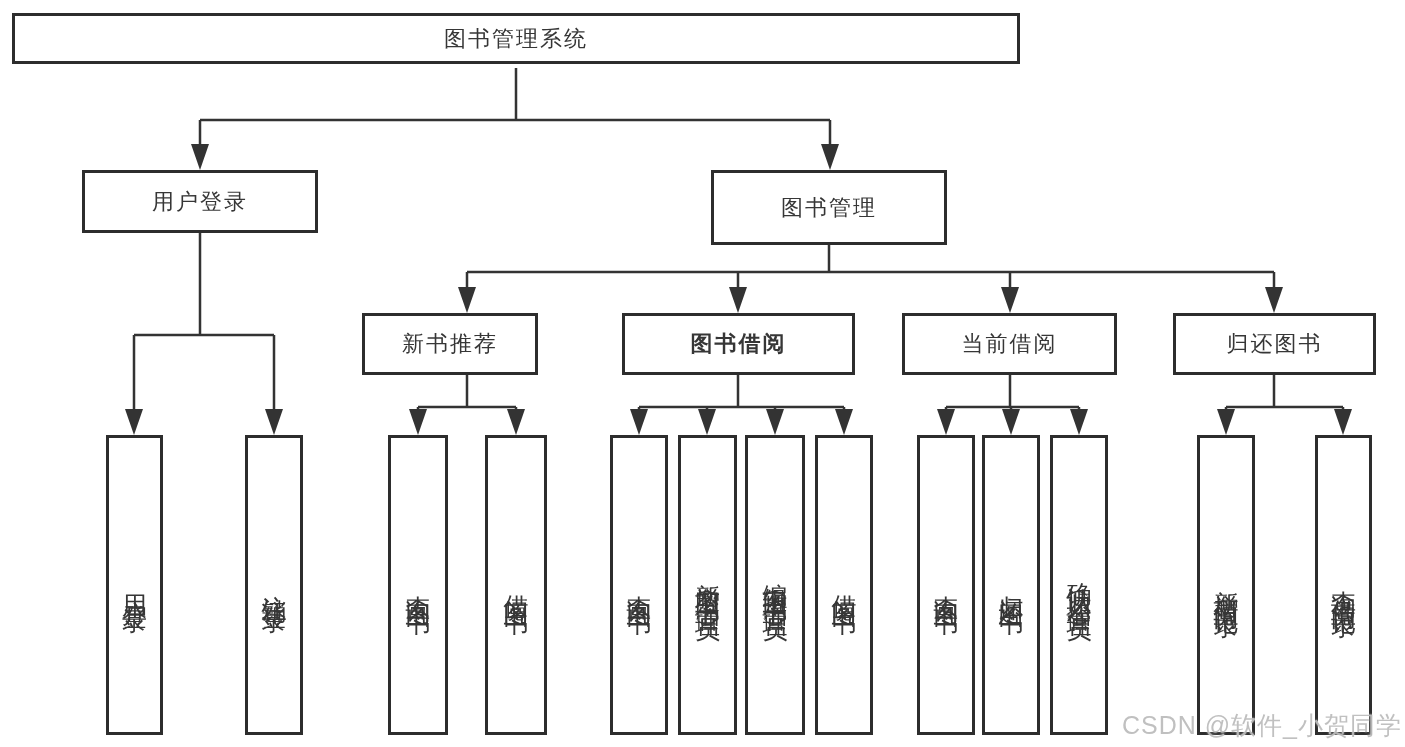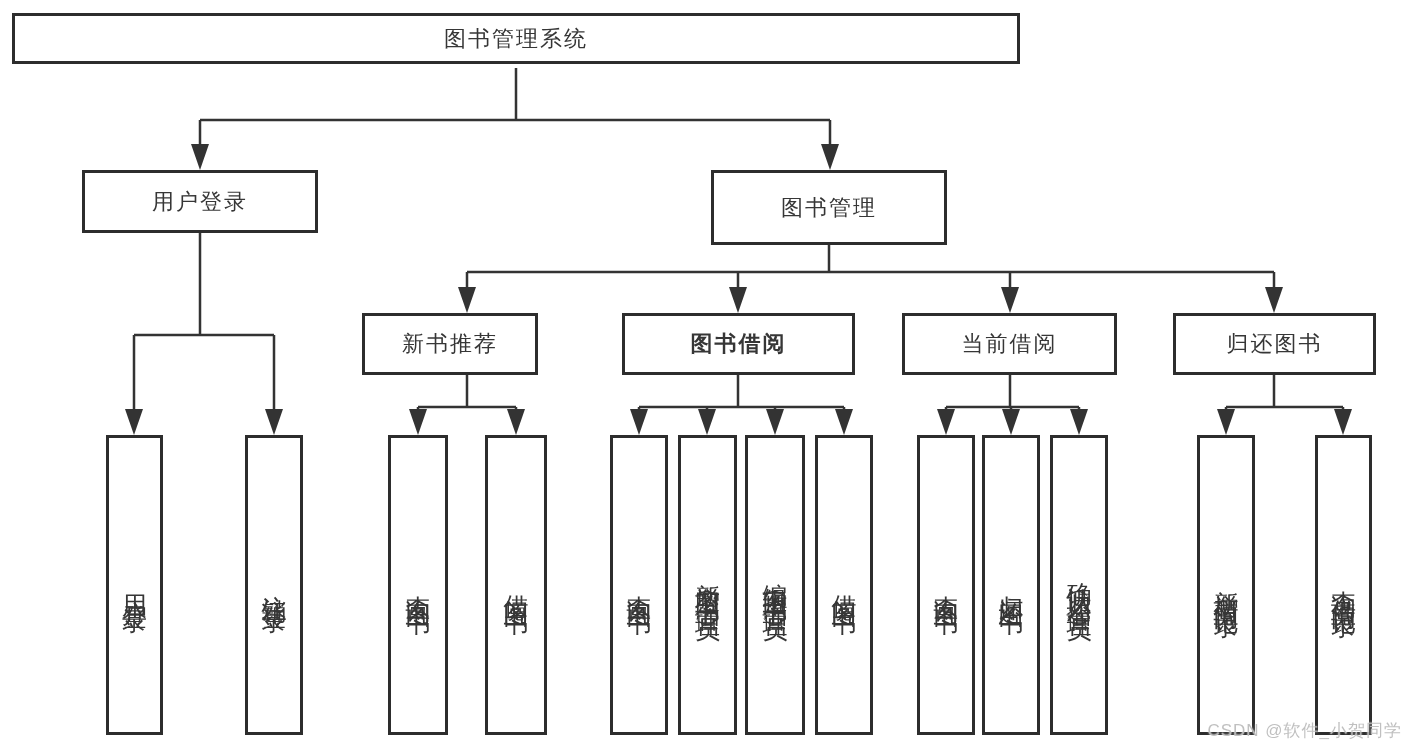--- a/index.html
+++ b/index.html
@@ -12,21 +12,21 @@
     border:3px solid #2d2d2d;display:flex;align-items:center;justify-content:center;
     color:#363636;z-index:1;text-align:center;
   }
   .h{font-size:22px;letter-spacing:2px;white-space:nowrap;}
   .v{writing-mode:vertical-rl;font-size:25px;letter-spacing:5px;line-height:1;}
   #connectors{position:absolute;left:0;top:0;z-index:0;}
   #connectors path{stroke:#333333;stroke-width:2.5;fill:none;}
   #connectors polygon{fill:#333333;stroke:none;}
   #watermark{
     position:absolute;right:3px;bottom:5px;z-index:6;
-    font-size:17px;color:#bdbdbd;letter-spacing:1px;opacity:.95;
+    font-size:25px;color:#bdbdbd;letter-spacing:1px;opacity:.95;
     text-shadow:0 0 2px #ffffff;white-space:nowrap;
   }
 </style>
 </head>
 <body>
 
 <svg id="connectors" width="1405" height="747" viewBox="0 0 1405 747">
   <g>
     <path d="M516 68 L516 120 M200 120 L830 120 M200 120 L200 150 M830 120 L830 150"></path>
     <polygon points="191,144 209,144 200,170"></polygon>

